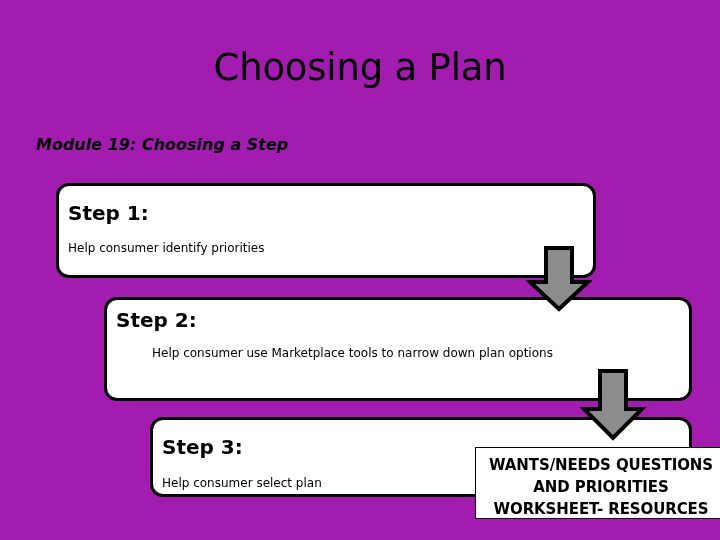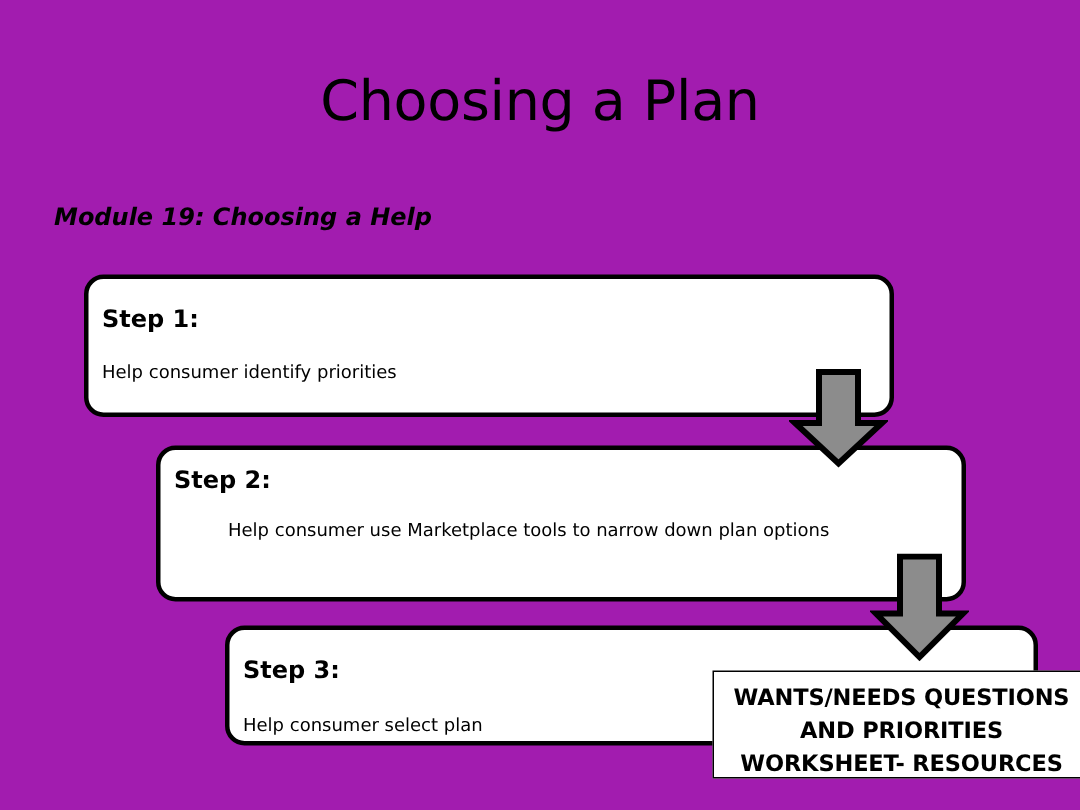--- a/index.html
+++ b/index.html
@@ -55,38 +55,38 @@
     position: absolute;
     box-sizing: border-box;
     background: #ffffff;
     border: 3px solid #000000;
     border-radius: 13px;
     z-index: 3;
   }
   .step-box .step-label {
     position: absolute;
     left: 9px;
-    font-size: 16px;
+    font-size: 20px;
     font-weight: bold;
     line-height: 20px;
     white-space: nowrap;
   }
   .step-box .step-body {
     position: absolute;
     left: 9px;
     font-size: 12px;
     font-weight: 400;
     line-height: 21px;
   }
 
   #step-box-1 { left: 56px;  top: 183px; width: 540px; height: 95px; }
   #step-box-1 .step-label { top: 17px; }
   #step-box-1 .step-body  { top: 52px; }
 
-  #step-box-2 { left: 104px; top: 297px; width: 540px; height: 104px; }
+  #step-box-2 { left: 104px; top: 297px; width: 588px; height: 104px; }
   #step-box-2 .step-label { top: 10px; }
   #step-box-2 .step-body  { top: 43px; margin-left: 36px; }
 
   #step-box-3 { left: 150px; top: 417px; width: 542px; height: 80px; }
   #step-box-3 .step-label { top: 17px; }
   #step-box-3 .step-body  { top: 53px; }
 
   
   .arrow {
     position: absolute;
@@ -120,21 +120,21 @@
     letter-spacing: -0.1px;
   }
 </style>
 </head>
 <body>
 
 <div class="slide">
 
   <div class="slide-title">Choosing a Plan</div>
 
-  <div class="module-line">Module 19: Choosing a Help</div>
+  <div class="module-line">Module 19: Choosing a Step</div>
 
   <div class="step-box" id="step-box-1">
     <div class="step-label">Step 1:</div>
     <div class="step-body">Help consumer identify priorities</div>
   </div>
 
   <div class="step-box" id="step-box-2">
     <div class="step-label">Step 2:</div>
     <div class="step-body" style="width:420px;">Help consumer use Marketplace tools to narrow down plan options</div>
   </div>

